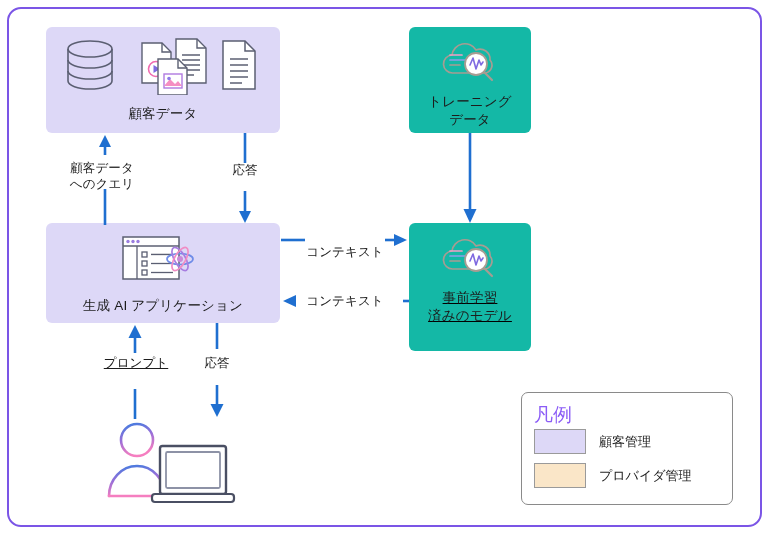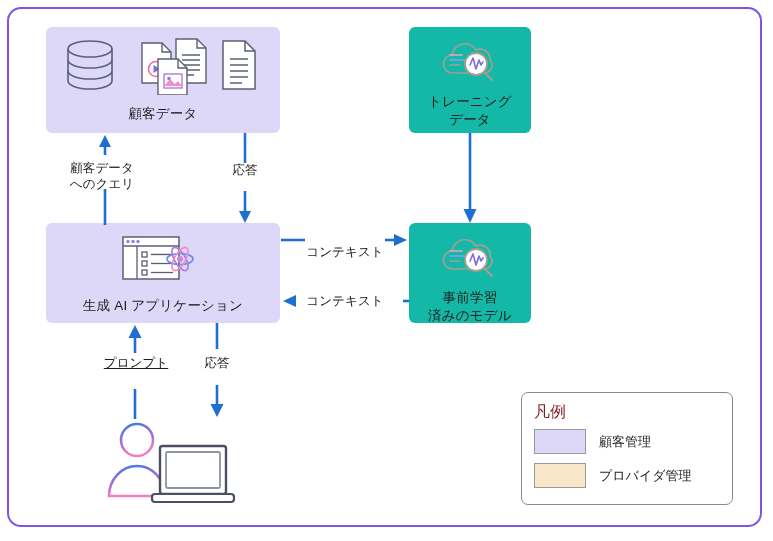--- a/index.html
+++ b/index.html
@@ -59,21 +59,21 @@
   #node-customer-data .node-label { margin-top: 6px; }
   #node-training-data {
     left: 409px; top: 27px; width: 122px; height: 106px;
   }
   #node-training-data .node-label { margin-top: 4px; }
   #node-genai-app {
     left: 46px; top: 223px; width: 234px; height: 100px;
   }
   #node-genai-app .node-label { margin-top: 8px; text-align: center; }
   #node-pretrained-model {
-    left: 409px; top: 223px; width: 122px; height: 100px;
+    left: 409px; top: 223px; width: 122px; height: 128px; text-decoration: underline;
   }
   #node-pretrained-model .node-label { margin-top: 4px; }
 
   
   .arrow-svg {
     position: absolute;
     overflow: visible;
   }
   .edge-label {
     position: absolute;
@@ -103,22 +103,22 @@
     height: 113px;
     box-sizing: border-box;
     border: 1px solid #8a8a8a;
     border-radius: 7px;
     background: #ffffff;
   }
   #legend-title {
     position: absolute;
     left: 12px;
     top: 9px;
-    font-size: 16px;
-    color: #7f1d1d;
+    font-size: 19px;
+    color: #8b5cf6;
   }
   .legend-row {
     position: absolute;
     left: 12px;
     display: flex;
     align-items: center;
   }
   .legend-swatch {
     width: 52px;
     height: 25px;

